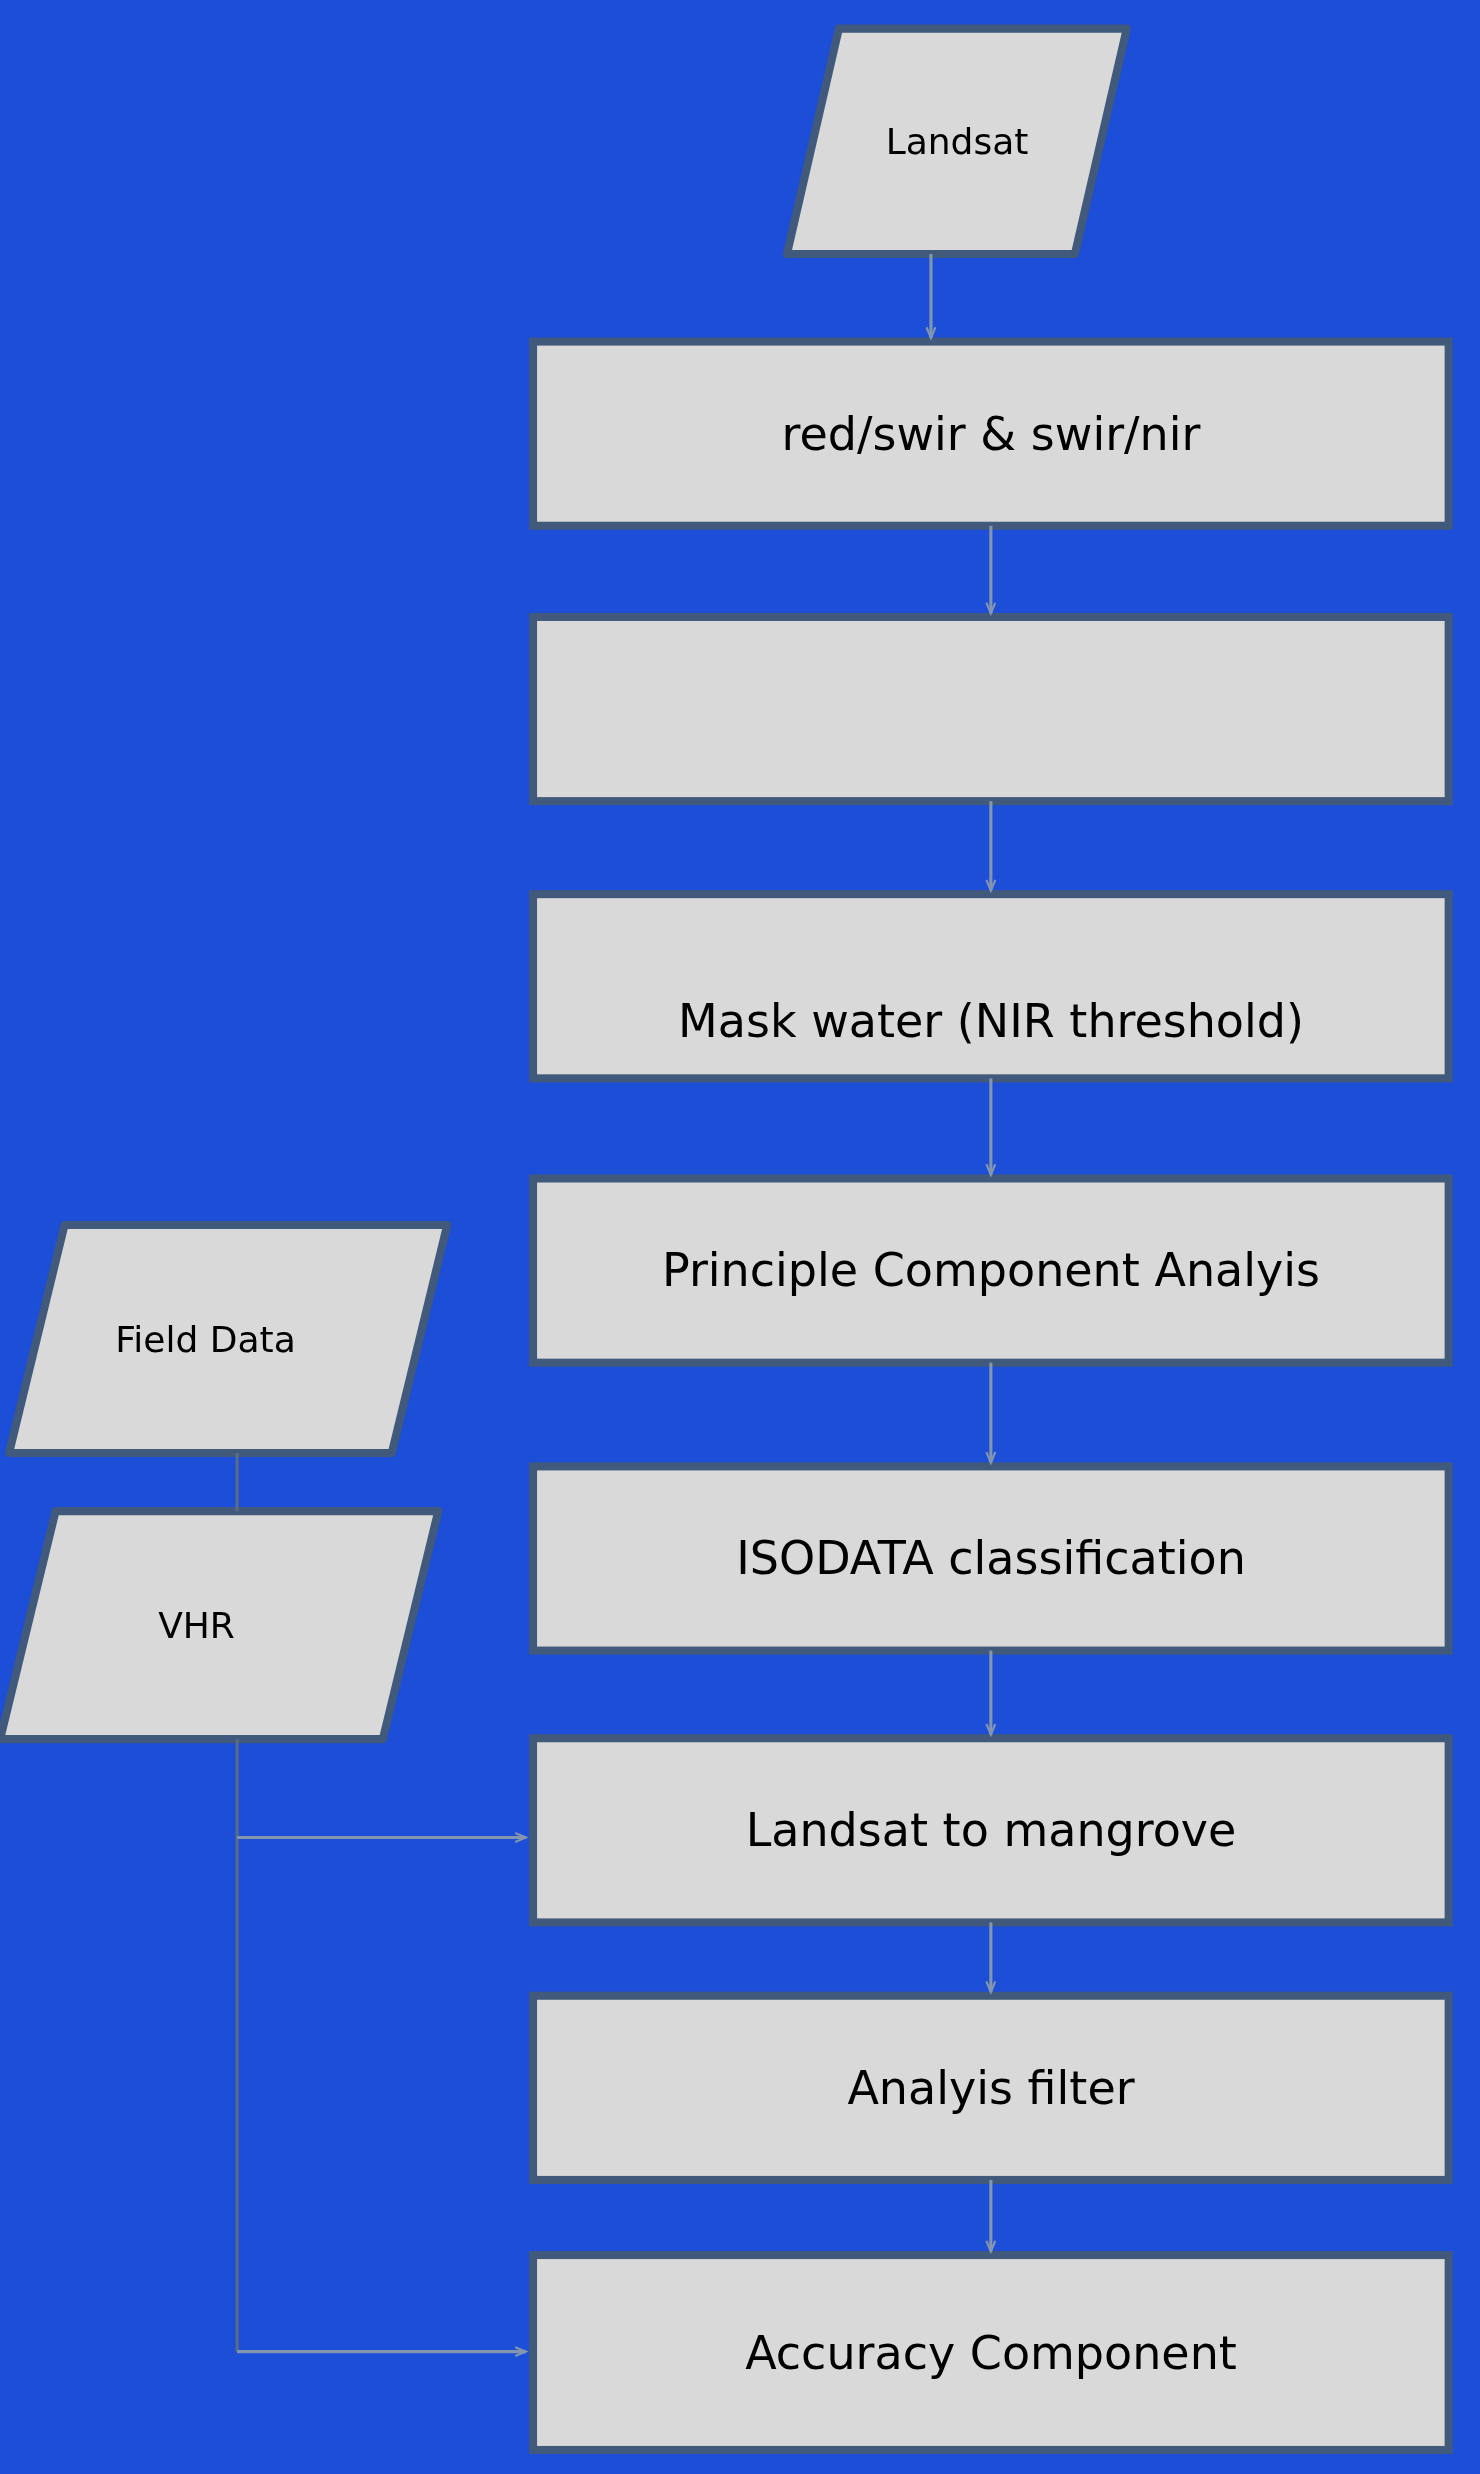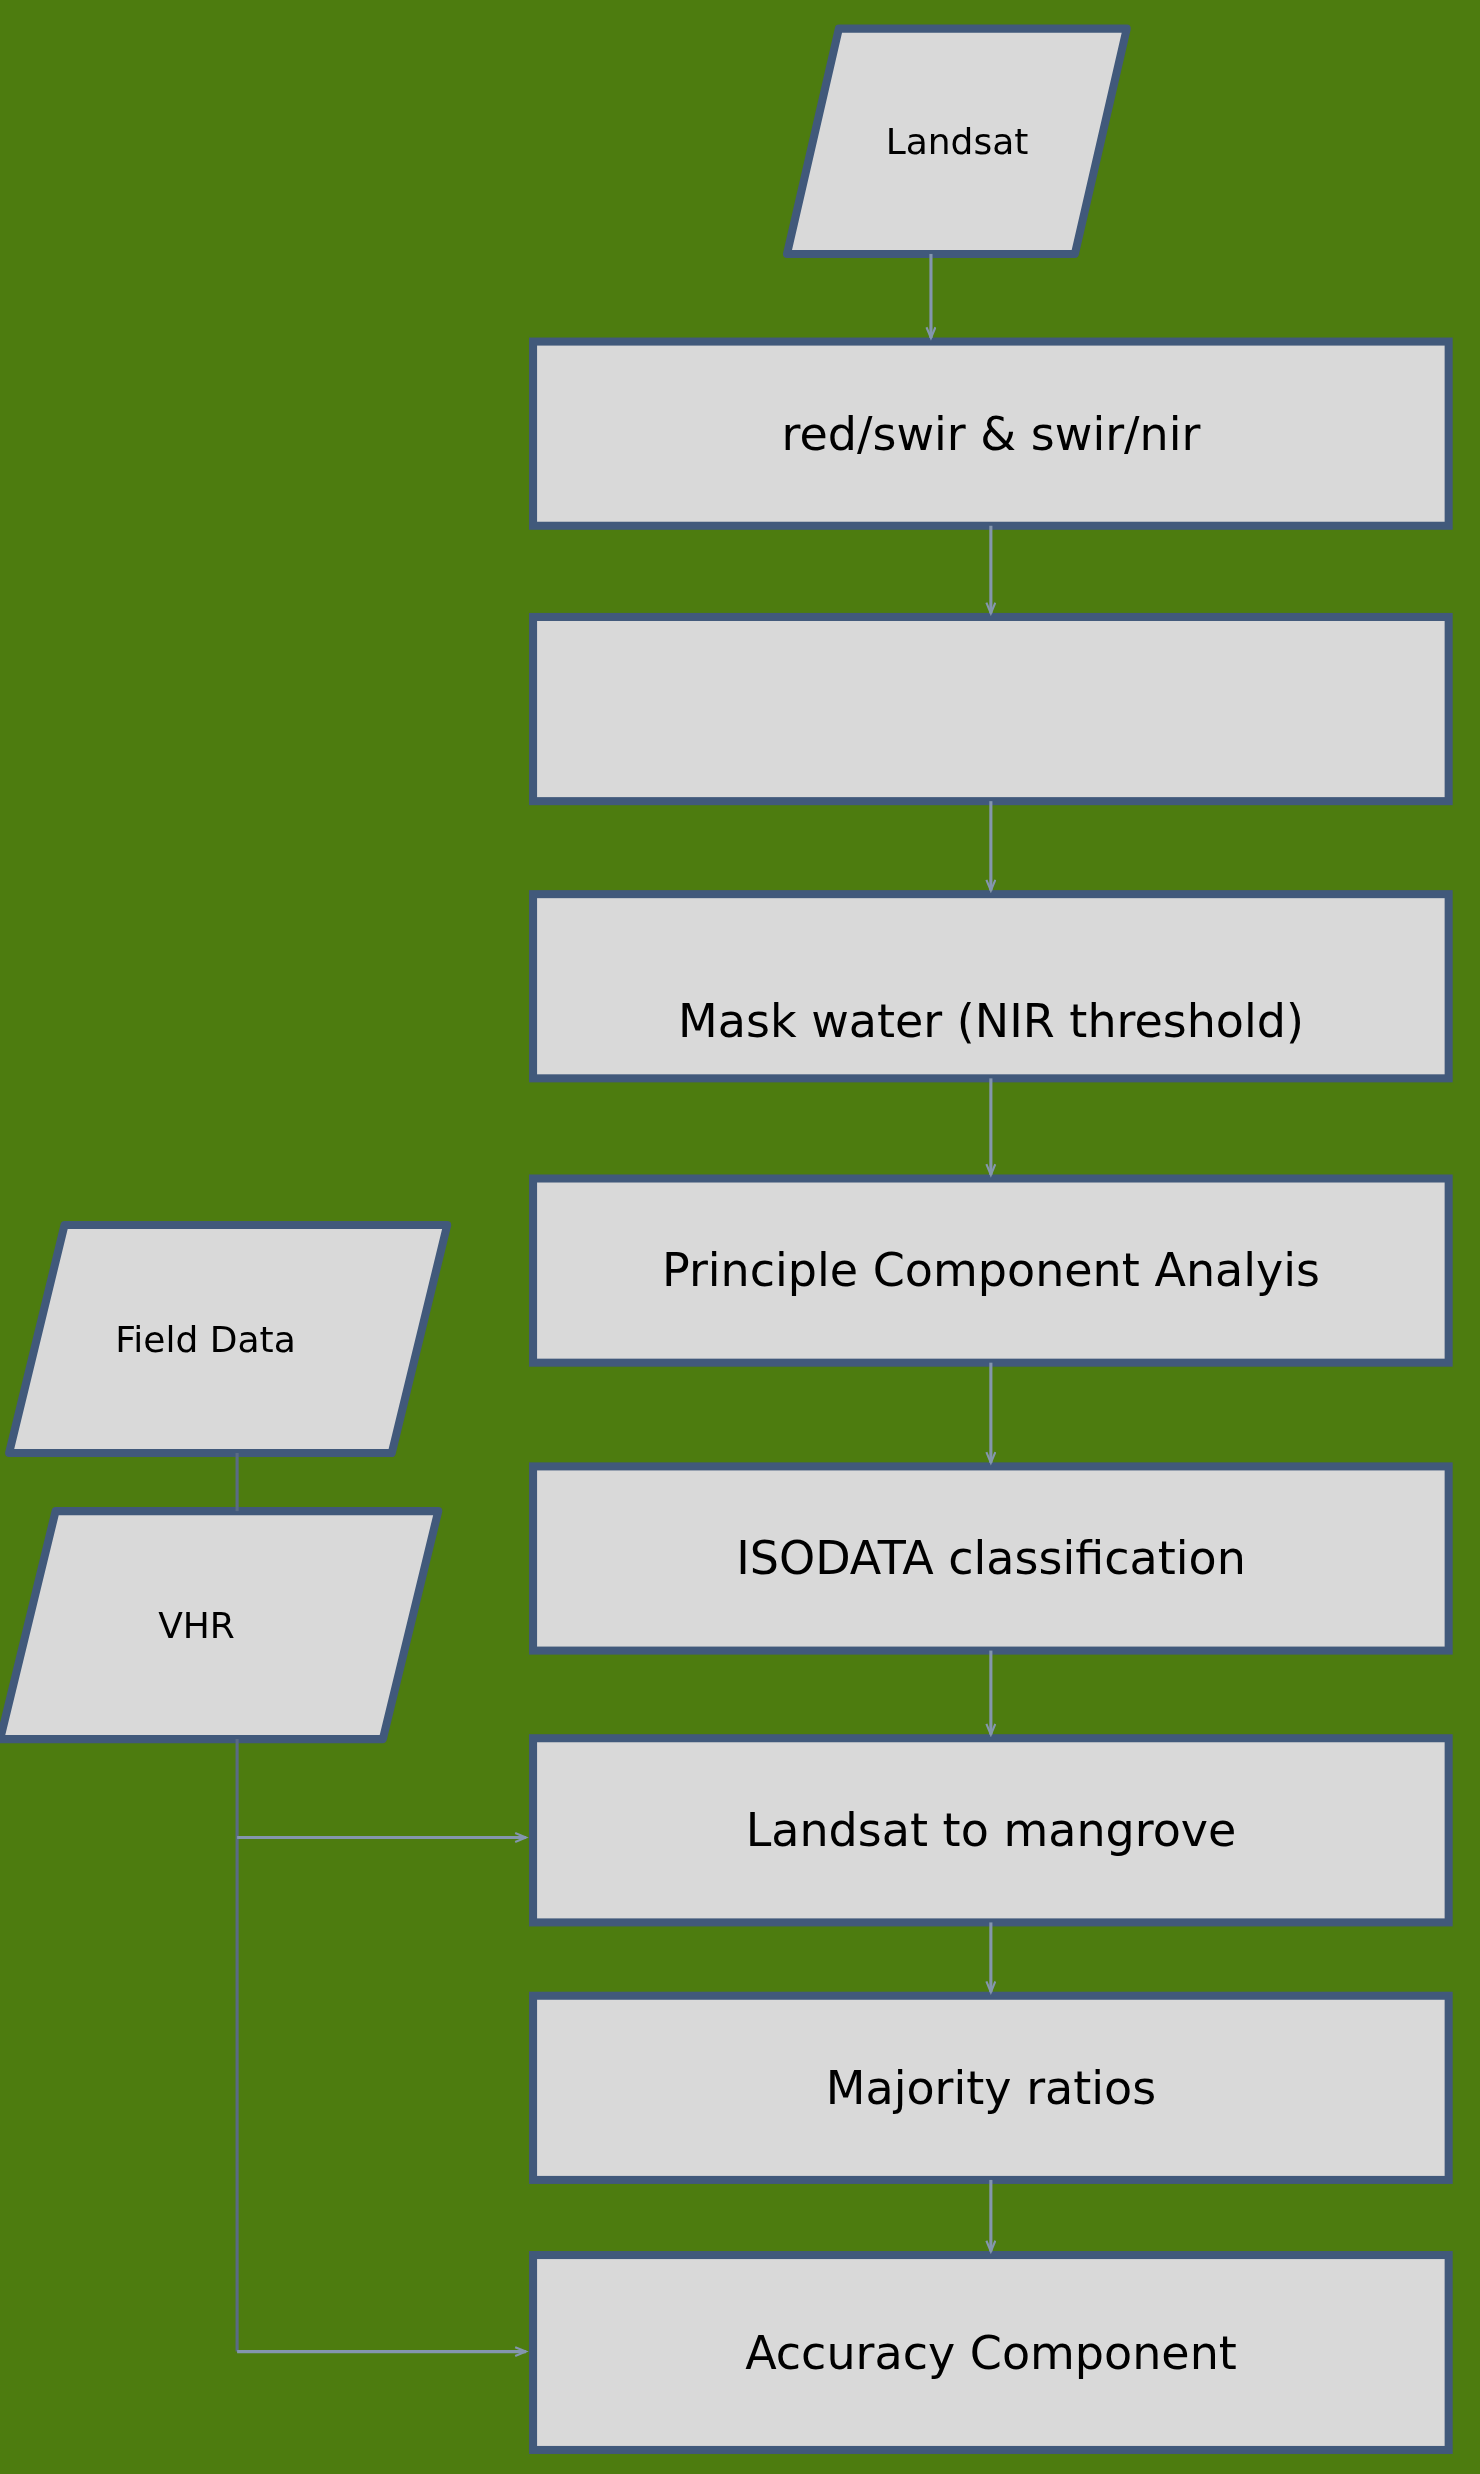--- a/index.html
+++ b/index.html
@@ -7,21 +7,21 @@
     padding: 0;
     background: #ffffff;
   }
   body {
     font-family: "DejaVu Sans", "Liberation Sans", sans-serif;
   }
   #canvas {
     position: relative;
     width: 1481px;
     height: 2475px;
-    background: #4d7c0f;
+    background: #1d4ed8;
     overflow: hidden;
   }
   #flow-svg {
     position: absolute;
     left: 0;
     top: 0;
     width: 1481px;
     height: 2475px;
   }
   .node-label {
@@ -131,21 +131,21 @@
 
 
   <div class="node-label process-label" style="left:533px; top:929px; width:916px; height:184px;">Mask water (NIR threshold)</div>
 
   <div class="node-label process-label" style="left:533px; top:1178px; width:916px; height:184px;">Principle Component Analyis</div>
 
   <div class="node-label process-label" style="left:533px; top:1466px; width:916px; height:184px;text-align:right;">ISODATA classification</div>
 
   <div class="node-label process-label" style="left:533px; top:1738px; width:916px; height:184px;">Landsat to mangrove</div>
 
-  <div class="node-label process-label" style="left:533px; top:1996px; width:916px; height:184px;">Majority ratios</div>
+  <div class="node-label process-label" style="left:533px; top:1996px; width:916px; height:184px;">Analyis filter</div>
 
   <div class="node-label process-label" style="left:533px; top:2255px; width:916px; height:195px;">Accuracy Component</div>
 
   <div class="node-label io-label" style="left:9px; top:1225px; width:393px; height:228px;">Field Data</div>
 
   <div class="node-label io-label" style="left:0px; top:1511px; width:393px; height:228px;">VHR</div>
 
 </div>
 
 

